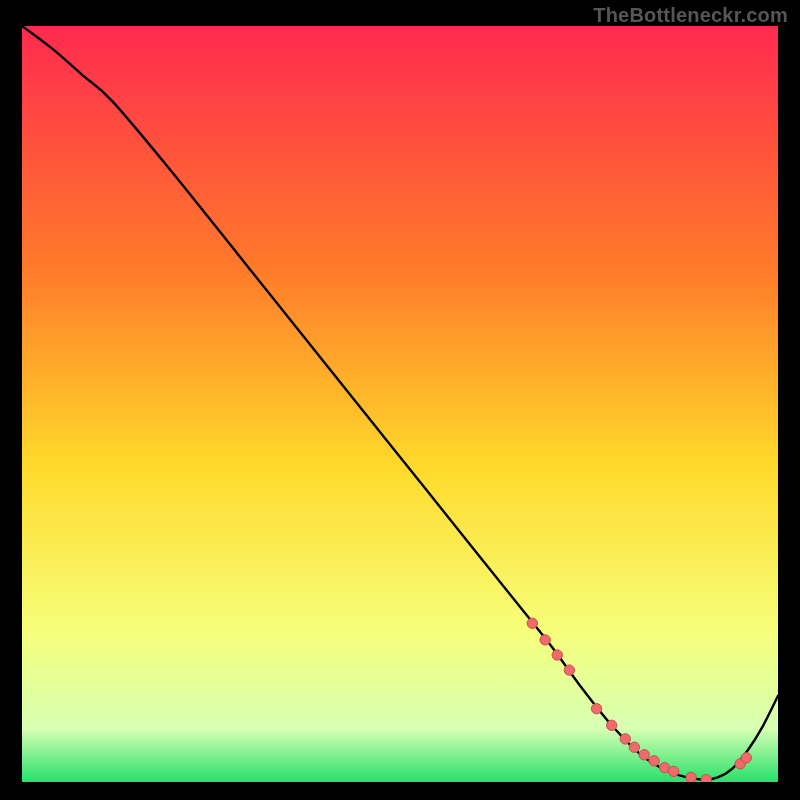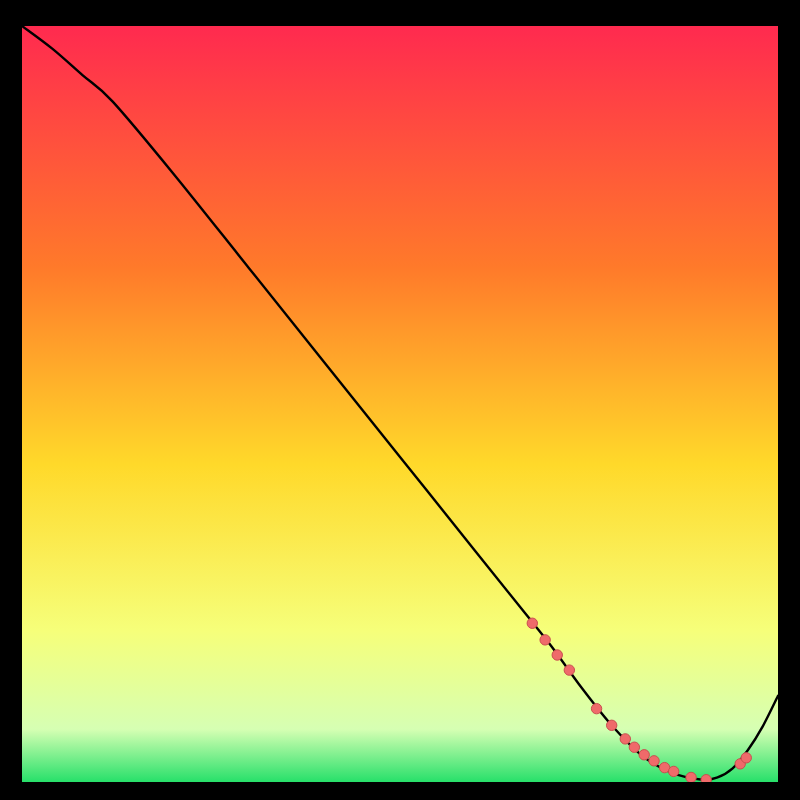--- a/index.html
+++ b/index.html
@@ -26,20 +26,21 @@
     top: 26px;
     width: 756px;
     height: 756px;
   }
   svg { display: block; }
 </style>
 </head>
 <body>
 
 <div class="stage">
+  <div class="watermark">TheBottleneckr.com</div>
   <div class="plot">
     <svg id="chart-svg" width="756" height="756" viewBox="0 0 756 756" preserveAspectRatio="none">
       <defs>
         <linearGradient id="bg-grad" x1="0" y1="0" x2="0" y2="1">
           <stop id="g0" offset="0%" stop-color="#ff2a4f"></stop>
           <stop id="g1" offset="32%" stop-color="#ff7a2a"></stop>
           <stop id="g2" offset="58%" stop-color="#ffd92a"></stop>
           <stop id="g3" offset="80%" stop-color="#f6ff7a"></stop>
           <stop id="g4" offset="93%" stop-color="#d6ffb3"></stop>
           <stop id="g5" offset="100%" stop-color="#27e06a"></stop>

